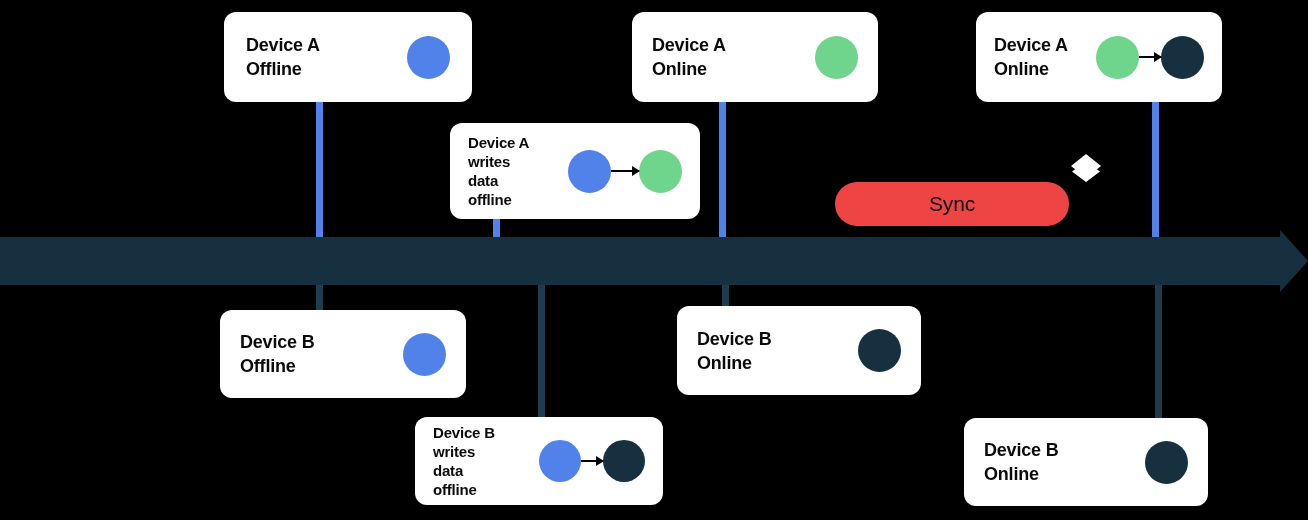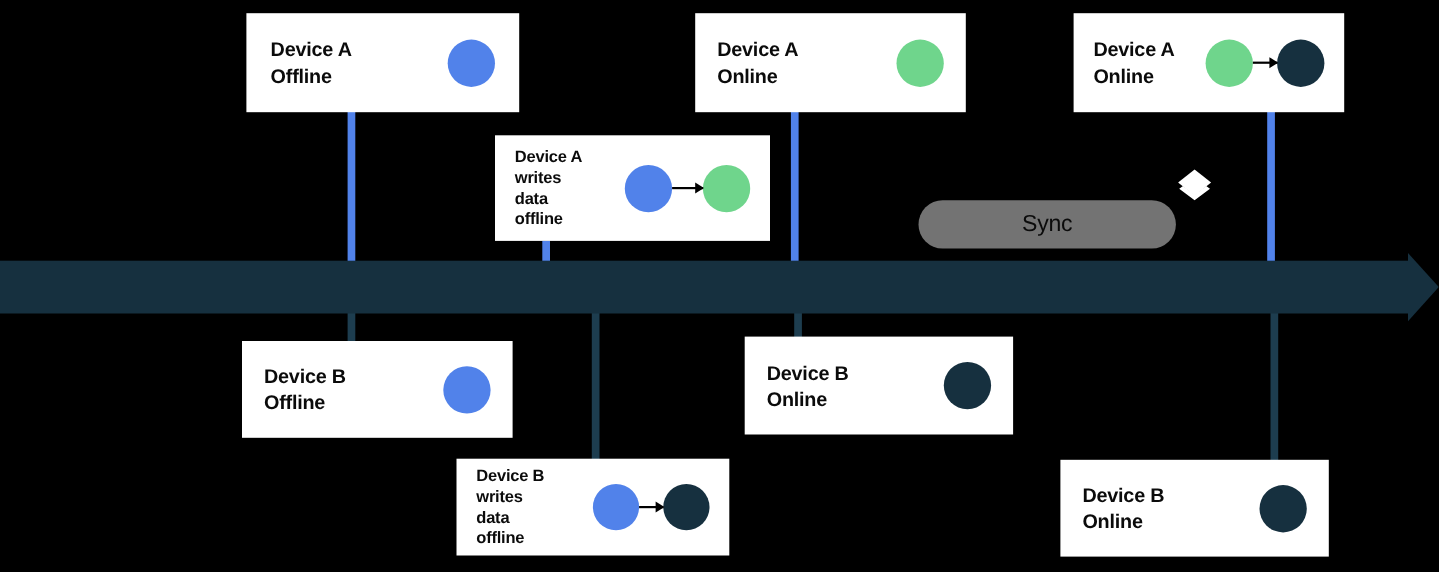--- a/index.html
+++ b/index.html
@@ -43,21 +43,21 @@
     position: absolute;
     width: 7px;
   }
   .conn.blue  { background: #5182ea; }
   .conn.navy  { background: #1d3d4f; }
 
   
   .card {
     position: absolute;
     background: #ffffff;
-    border-radius: 0;
+    border-radius: 12px;
     box-sizing: border-box;
     display: flex;
     align-items: center;
     color: #000000;
   }
   .card .label {
     font-weight: bold;
     color: #0b0b0b;
     white-space: pre-line;
     letter-spacing: -0.2px;
@@ -100,21 +100,21 @@
     border-left: 8px solid #000000;
   }
 
   
   .sync-pill {
     position: absolute;
     left: 835px;
     top: 182px;
     width: 234px;
     height: 44px;
-    background: #737373;
+    background: #ef4444;
     border-radius: 22px;
     display: flex;
     align-items: center;
     justify-content: center;
     color: #0b0b0b;
     font-size: 21px;
     letter-spacing: -0.2px;
   }
   .layers-icon {
     position: absolute;

